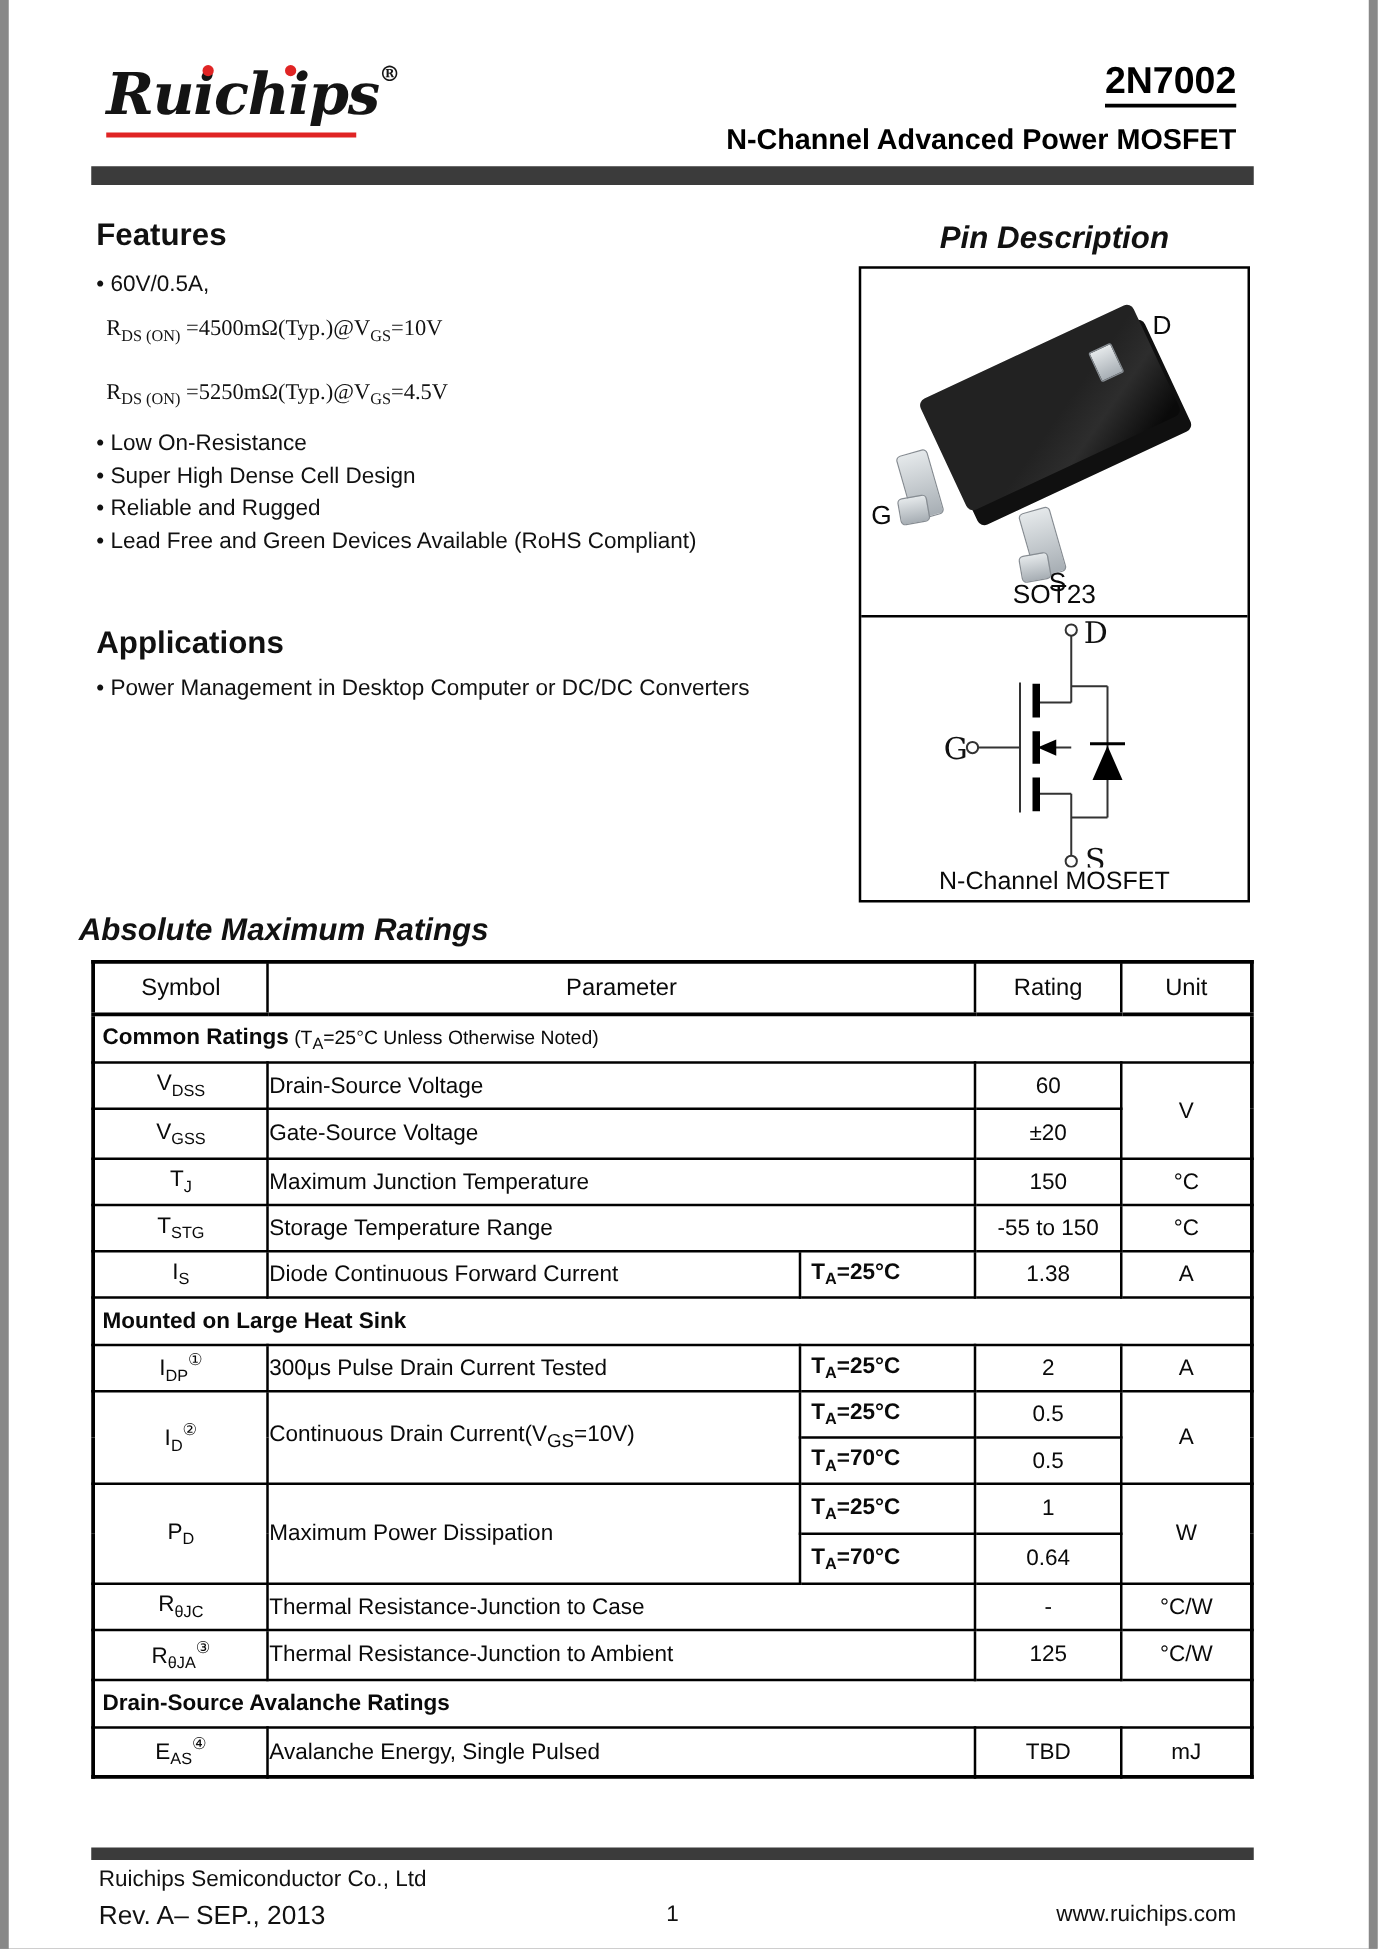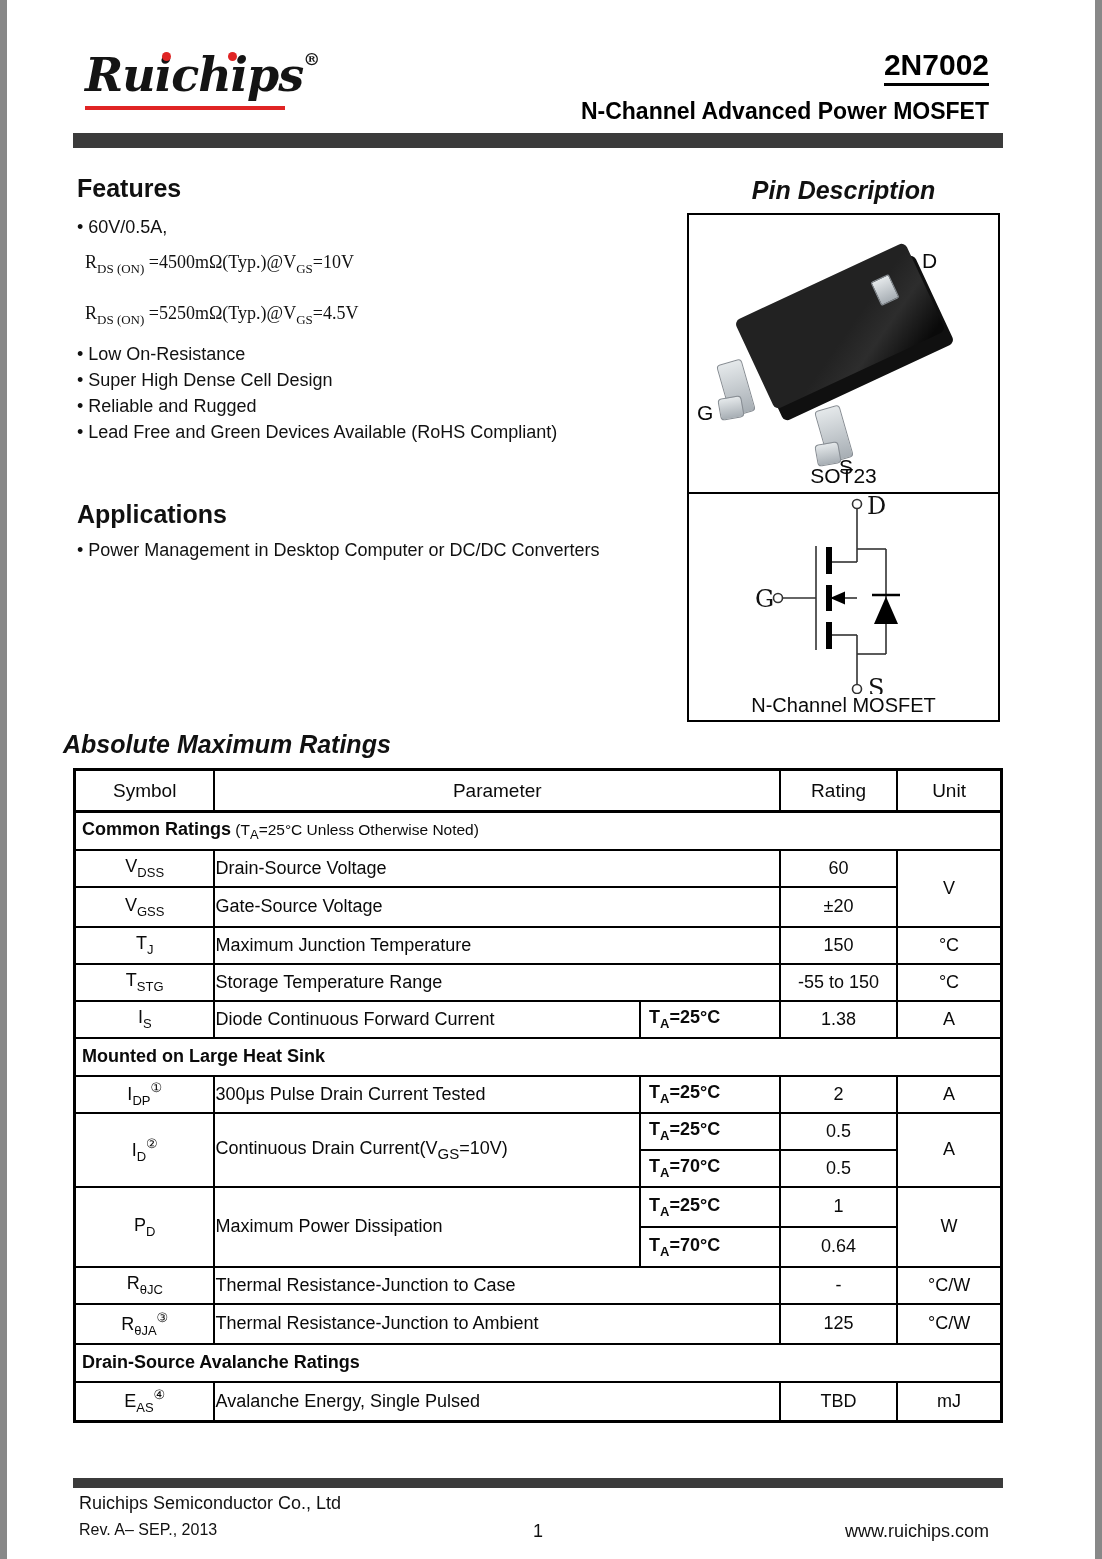--- a/index.html
+++ b/index.html
@@ -86,21 +86,21 @@
   td.rating, td.unit { text-align: center; }
   tr.row td { height: 37px; }
   tr.rowtall td { height: 40px; }
   .section-td { height: 38px; font-weight: bold; font-size: 18px; padding-left: 6px !important; }
   .note { font-weight: normal; font-size: 15.5px; }
   .sup-circ { font-size: 13px; vertical-align: 8px; }
 
   
   .footer-bar { position: absolute; left: 66px; top: 1478px; width: 930px; height: 10px; background: #3b3b3b; }
   .footer-company { position: absolute; left: 72px; top: 1493px; font-size: 18px; color: #111; }
-  .footer-rev { position: absolute; left: 72px; top: 1521px; font-size: 16px; color: #111; }
+  .footer-rev { position: absolute; left: 72px; top: 1521px; font-size: 21px; color: #111; }
   .footer-page { position: absolute; left: 66px; top: 1521px; width: 930px; text-align: center; font-size: 18px; color: #111; }
   .footer-site { position: absolute; right: 106px; top: 1521px; font-size: 18px; color: #111; }
 
   svg text { font-family: "DejaVu Serif", serif; }
 </style>
 </head>
 <body>
 
 <div class="page">
 

